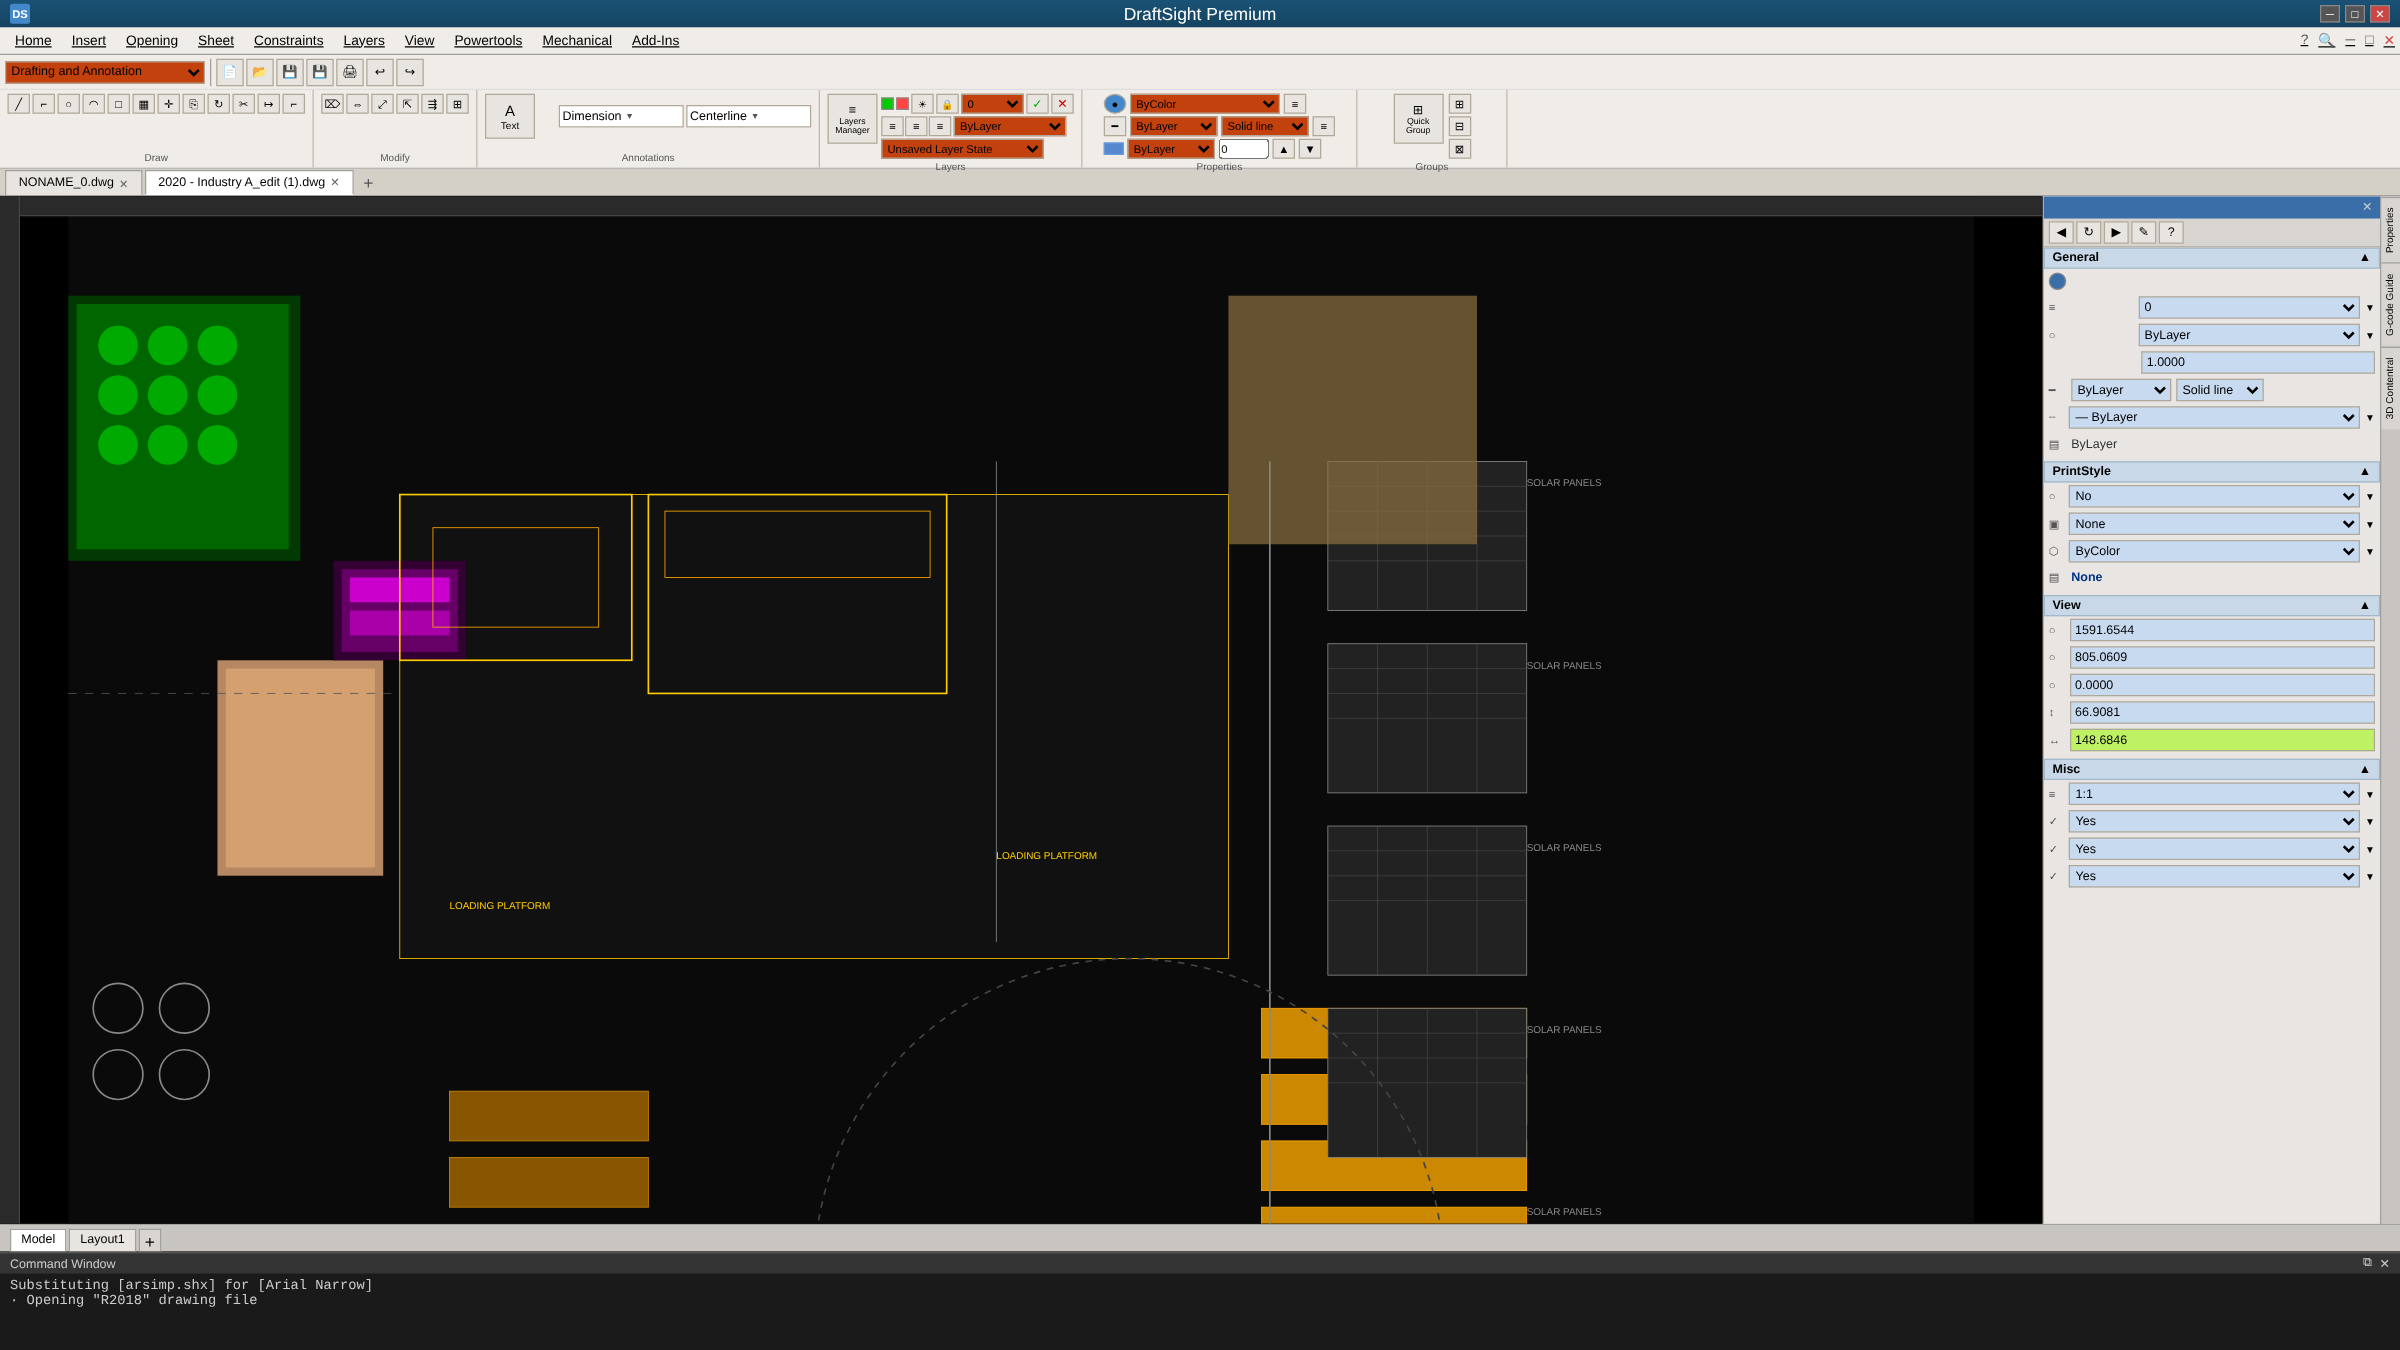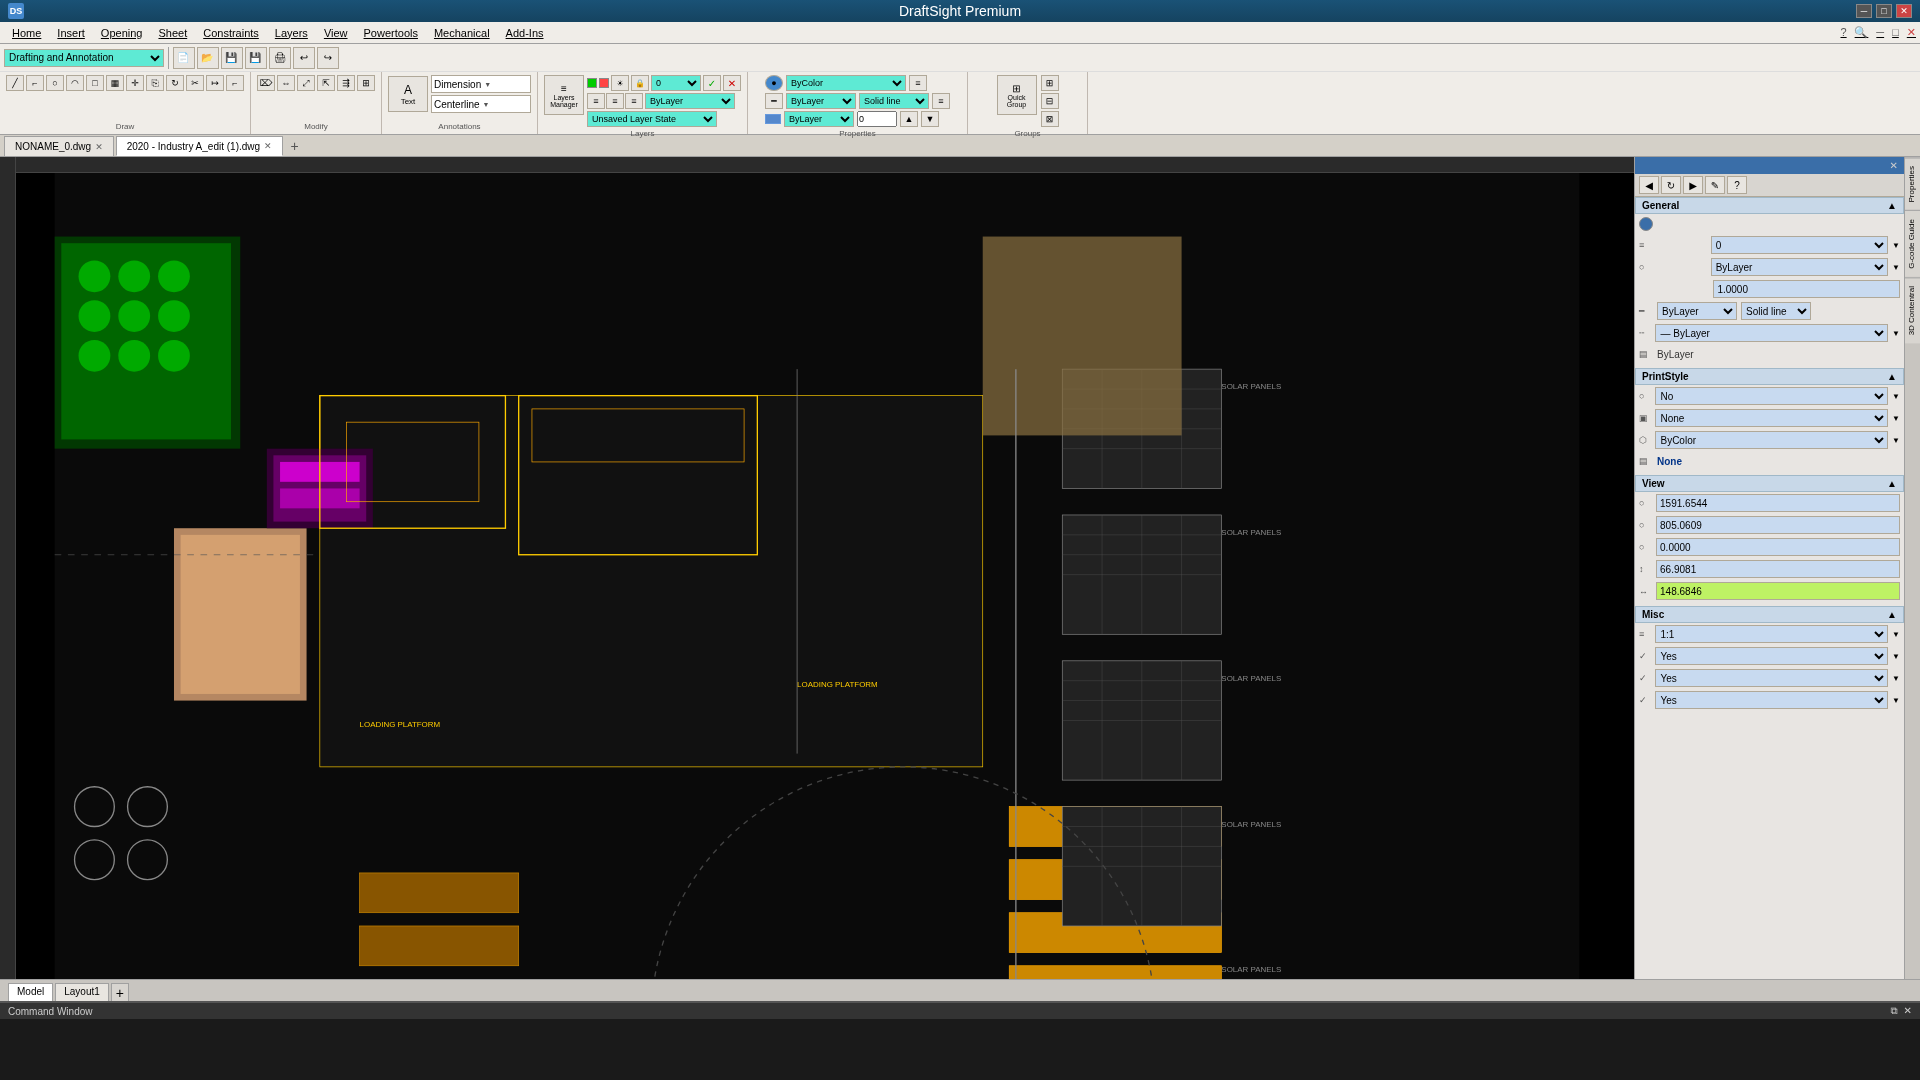--- a/index.html
+++ b/index.html
@@ -57,21 +57,21 @@
     .layout-tab.active { background: #fff; }
 
     
     .drawing-svg { width: 100%; height: 100%; }
     .ribbon-panel { display: flex; flex-direction: column; border-right: 1px solid #c0b8b0; padding: 3px 6px; gap: 2px; align-items: center; }
     .ribbon-panel-title { font-size: 8px; color: #555; text-align: center; margin-top: auto; }
     .ribbon-panel-tools { display: flex; gap: 2px; align-items: center; }
     .ribbon-big-icon { width: 32px; height: 32px; background: #e8e5e0; border: 1px solid #b0a898; display: flex; flex-direction: column; align-items: center; justify-content: center; cursor: pointer; font-size: 8px; }
     .ribbon-small-icon { width: 18px; height: 16px; background: #e8e5e0; border: 1px solid #b0a898; display: flex; align-items: center; justify-content: center; cursor: pointer; font-size: 9px; }
     .dropdown-arrow { font-size: 7px; color: #555; }
-    select.toolbar-select { height: 18px; border: 1px solid #b0a898; background: #5eead4; font-size: 10px; }
+    select.toolbar-select { height: 18px; border: 1px solid #b0a898; background: #c2410c; font-size: 10px; }
   </style>
 </head>
 <body>
 
 <div id="title-bar">
   <div style="display:flex;align-items:center;gap:4px;">
     <div style="width:16px;height:16px;background:#4488cc;border-radius:2px;display:flex;align-items:center;justify-content:center;color:#fff;font-size:9px;font-weight:bold;">DS</div>
   </div>
   <div class="title">DraftSight Premium</div>
   <div class="win-controls">
@@ -148,21 +148,21 @@
       </div>
       <div class="ribbon-panel-title">Modify</div>
     </div>
 
     <div class="ribbon-panel" style="min-width:120px;">
       <div class="ribbon-panel-tools" style="gap:3px;align-items:center;">
         <div class="ribbon-big-icon" style="height:36px;width:40px;">
           <div style="font-size:12px;">A</div>
           <div style="font-size:8px;">Text</div>
         </div>
-        <div style="display:flex;flex-direction:column;gap:2px;">
+        <div style="display:flex;flex-direction:row;gap:2px;margin-left:16px;">
           <div class="toolbar-dropdown" style="width:100px;height:18px;font-size:10px;gap:3px;">
             <span>Dimension</span>
               <span class="dropdown-arrow">▼</span>
           </div>
           <div class="toolbar-dropdown" style="width:100px;height:18px;font-size:10px;gap:3px;">
             <span>Centerline</span>
               <span class="dropdown-arrow">▼</span>
           </div>
         </div>
       </div>
@@ -557,13 +557,18 @@
 </div>
 
 <div id="command-area">
   <div style="background:#333;color:#ccc;padding:2px 8px;font-size:10px;display:flex;justify-content:space-between;align-items:center;">
     <span>Command Window</span>
     <div style="display:flex;gap:6px;">
       <span style="cursor:pointer;font-size:10px;">⧉</span>
       <span style="cursor:pointer;font-size:10px;">✕</span>
     </div>
   </div>
+  <div style="flex:1;background:#1a1a1a;color:#cccccc;padding:4px 8px;font-size:11px;font-family:'Courier New',monospace;overflow-y:auto;height:60px;">
+    <div></div>
+    <div>Substituting [arsimp.shx] for [Arial Narrow]</div>
+    <div>· Opening "R2018" drawing file</div>
+  </div>
 </div>
 
 </body></html>

